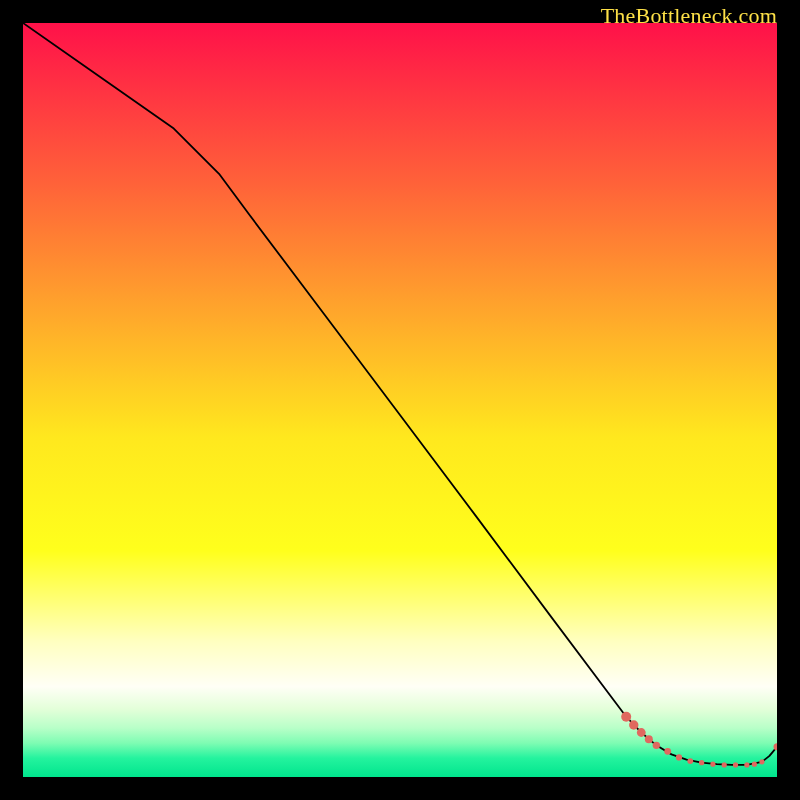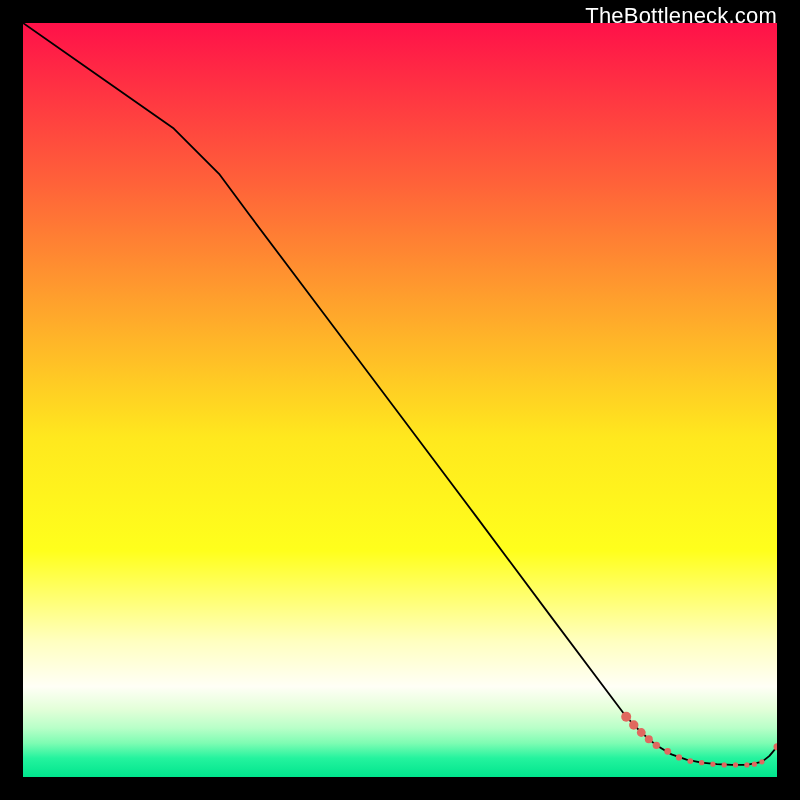--- a/index.html
+++ b/index.html
@@ -20,24 +20,24 @@
     position: absolute;
     left: 23px;
     top: 23px;
     width: 754px;
     height: 754px;
   }
   .watermark {
     position: absolute;
     top: 3px;
     right: 23px;
-    font-family: Liberation Sans, sans-serif;
+    font-family: Liberation Serif, serif;
     font-size: 22px;
     font-weight: 500;
-    color: #ffffff;
+    color: #fde047;
     letter-spacing: 0.2px;
     user-select: none;
   }
 </style>
 </head>
 <body>
 
 <div class="stage">
   <svg class="plot" viewBox="0 0 754 754" preserveAspectRatio="none">
     <defs>

